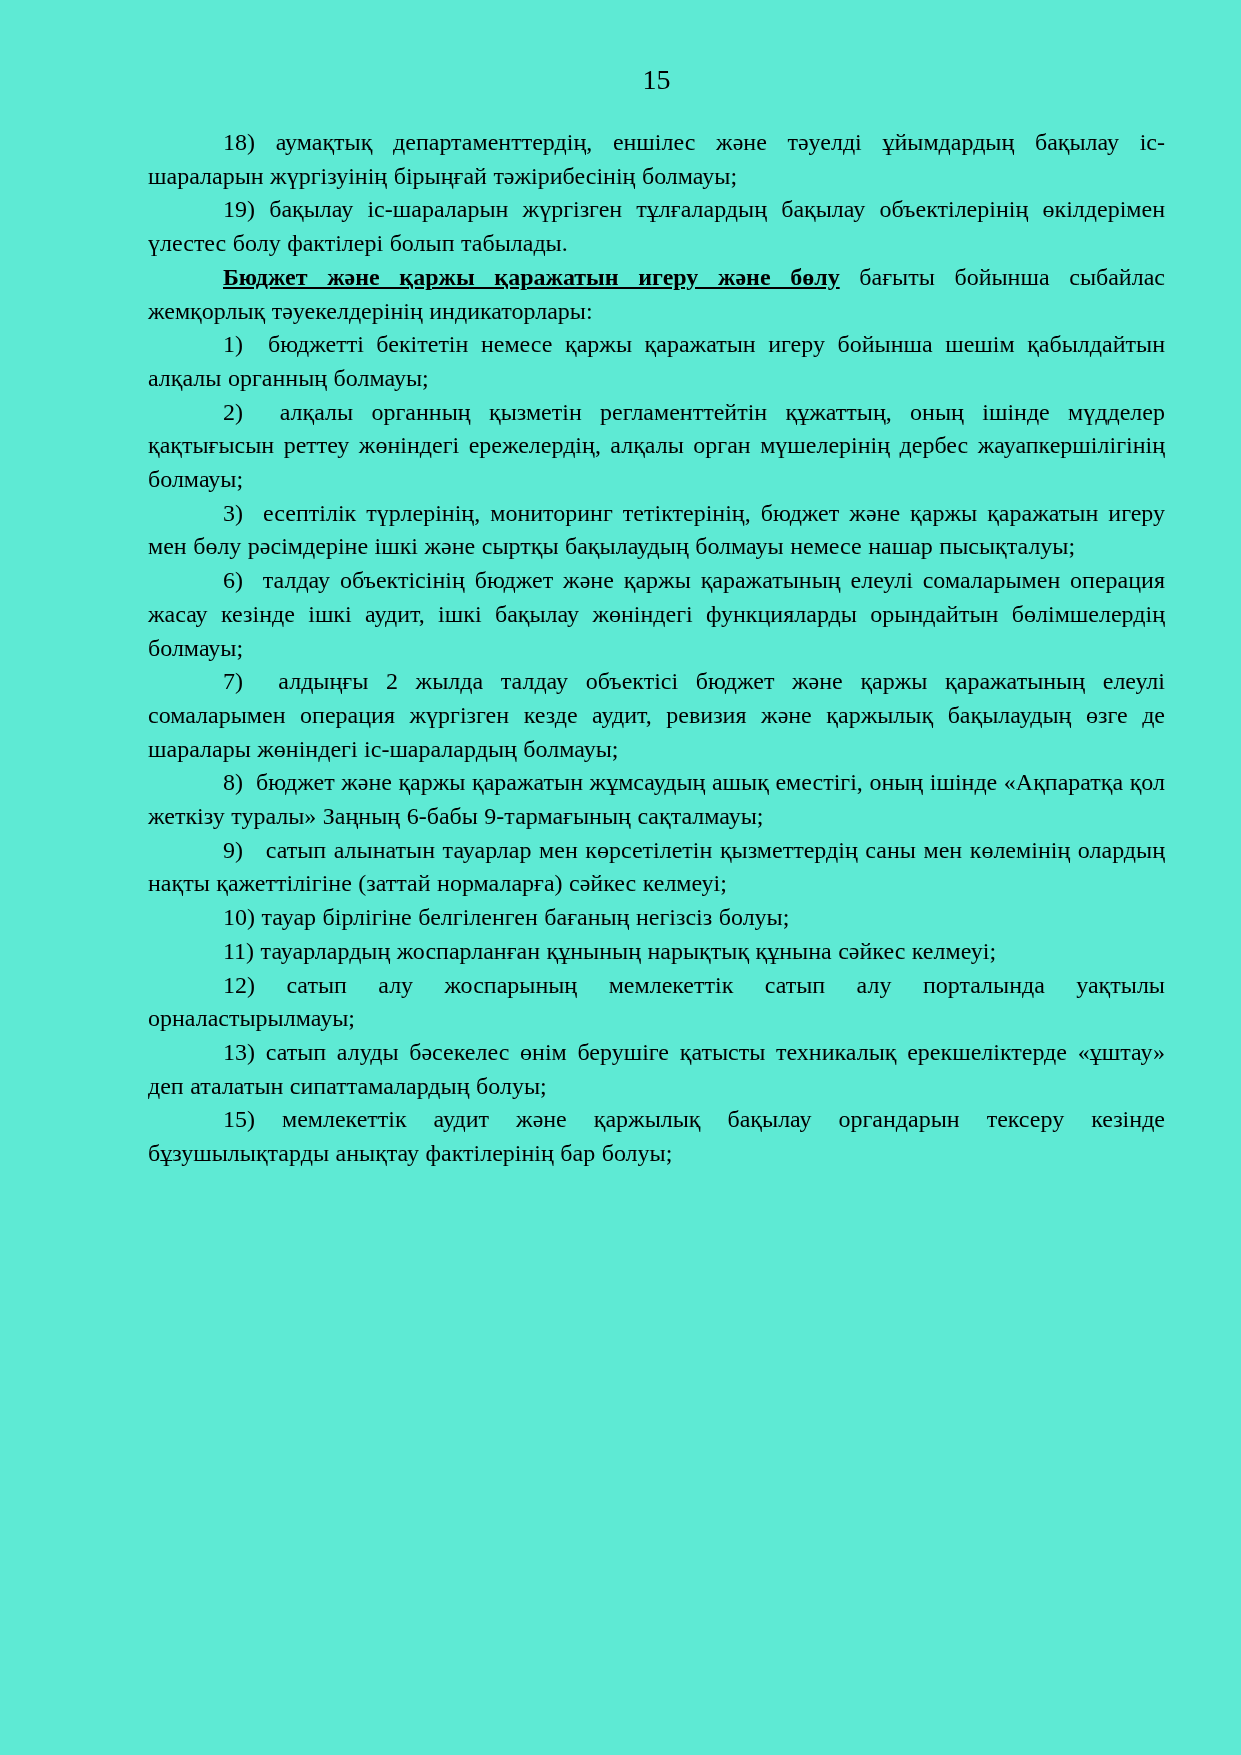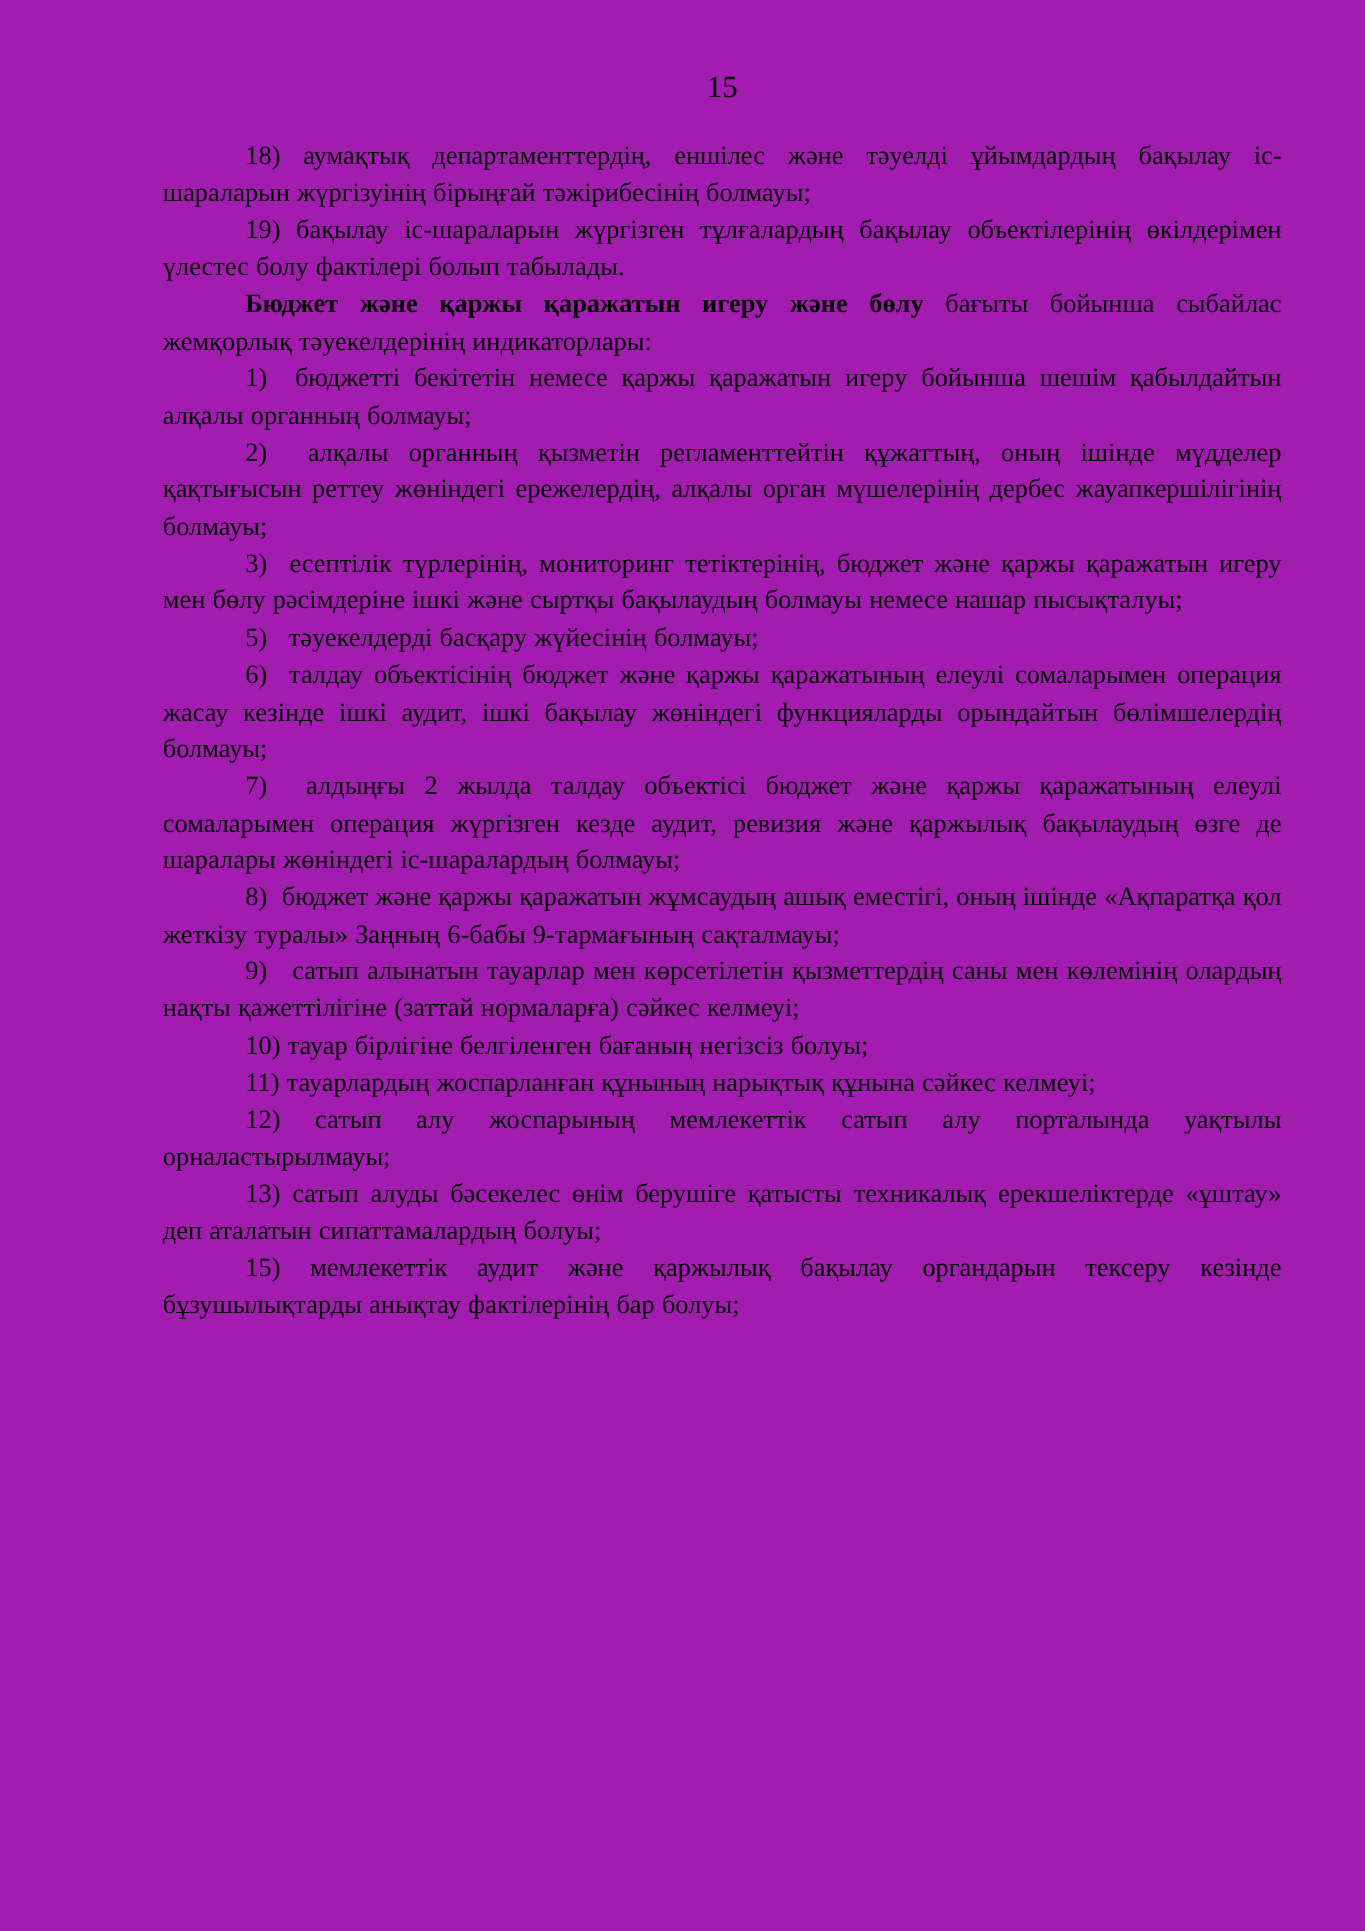--- a/index.html
+++ b/index.html
@@ -11,21 +11,21 @@
     width: 1241px;
     height: 1755px;
     position: relative;
     font-family: "Liberation Serif", "DejaVu Serif", serif;
     color: #000000;
     overflow: hidden;
   }
   .page {
     position: absolute;
     inset: 0;
-    background: #a21caf;
+    background: #5eead4;
   }
   .page-number {
     position: absolute;
     top: 66px;
     left: 148px;
     width: 1017px;
     text-align: center;
     font-size: 28px;
     line-height: 28px;
   }
@@ -39,20 +39,21 @@
     text-align: justify;
     word-spacing: 0.5px;
   }
   .content p {
     margin: 0;
     padding: 0;
     text-indent: 75px;
   }
   .content .bold {
     font-weight: bold;
+    text-decoration: underline;
   }
 </style>
 </head>
 <body>
 
 <div class="page">
 
   <div class="page-number">15</div>
 
   <div class="content">
@@ -63,21 +64,20 @@
 
     <p><span class="bold">Бюджет және қаржы қаражатын игеру және бөлу</span><span> бағыты бойынша сыбайлас жемқорлық тәуекелдерінің индикаторлары:</span></p>
 
     <p>1)&nbsp; бюджетті бекітетін немесе қаржы қаражатын игеру бойынша шешім қабылдайтын алқалы органның болмауы;</p>
 
     <p>2)&nbsp; алқалы органның қызметін регламенттейтін құжаттың, оның ішінде мүдделер қақтығысын реттеу жөніндегі ережелердің, алқалы орган мүшелерінің дербес жауапкершілігінің болмауы;</p>
 
     <p>3)&nbsp; есептілік түрлерінің, мониторинг тетіктерінің, бюджет және қаржы қаражатын игеру мен бөлу рәсімдеріне ішкі және сыртқы бақылаудың болмауы немесе нашар пысықталуы;</p>
 
 
-    <p>5)&nbsp;&nbsp; тәуекелдерді басқару жүйесінің болмауы;</p>
 
     <p>6)&nbsp; талдау объектісінің бюджет және қаржы қаражатының елеулі сомаларымен операция жасау кезінде ішкі аудит, ішкі бақылау жөніндегі функцияларды орындайтын бөлімшелердің болмауы;</p>
 
     <p>7)&nbsp; алдыңғы 2 жылда талдау объектісі бюджет және қаржы қаражатының елеулі сомаларымен операция жүргізген кезде аудит, ревизия және қаржылық бақылаудың өзге де шаралары жөніндегі іс-шаралардың болмауы;</p>
 
     <p>8)&nbsp; бюджет және қаржы қаражатын жұмсаудың ашық еместігі, оның ішінде «Ақпаратқа қол жеткізу туралы» Заңның 6-бабы 9-тармағының сақталмауы;</p>
 
     <p>9)&nbsp;&nbsp; сатып алынатын тауарлар мен көрсетілетін қызметтердің саны мен көлемінің олардың нақты қажеттілігіне (заттай нормаларға) сәйкес келмеуі;</p>
 
     <p>10)&nbsp;тауар бірлігіне белгіленген бағаның негізсіз болуы;</p>

